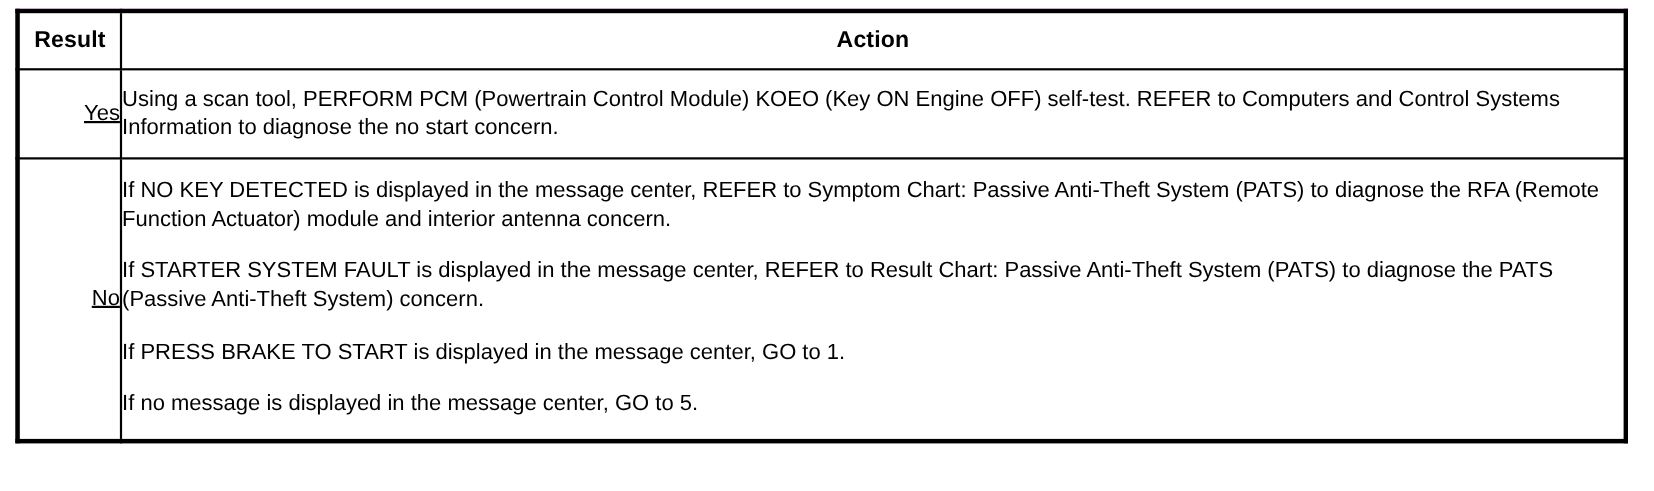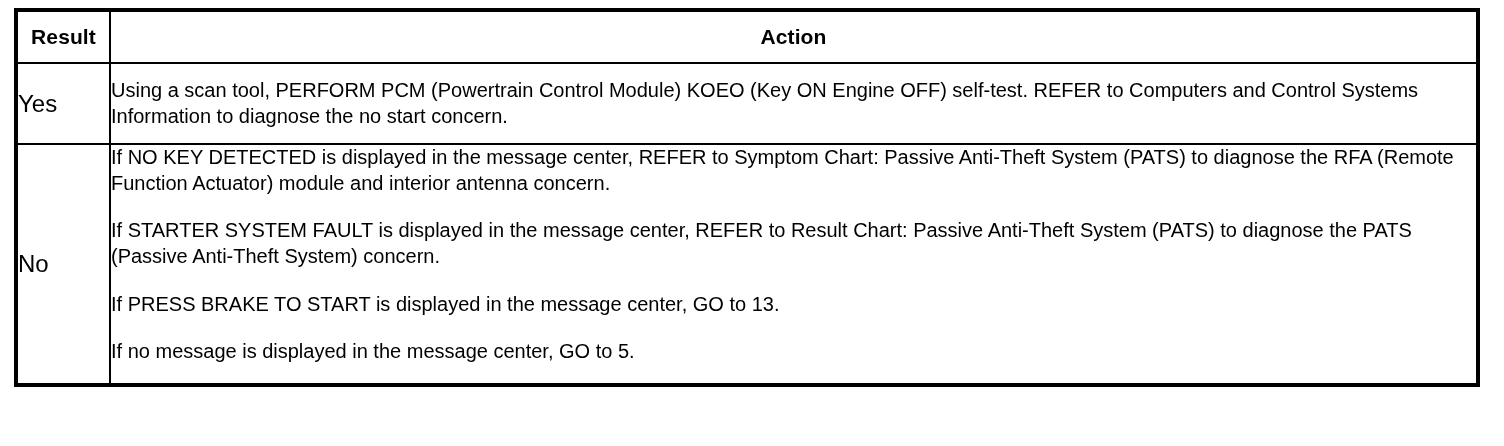--- a/index.html
+++ b/index.html
@@ -54,24 +54,25 @@
     font-size: 21px;
     letter-spacing: 0.1px;
     text-align: center;
     font-stretch: condensed;
   }
   .hdr-result { text-align: center; }
   .hdr-action { text-align: center; margin-left: 24px; }
 
   
   .result-cell {
-    text-align: left;
-    font-size: 24px;
+    text-align: right;
+    font-size: 20px;
     font-weight: normal;
     vertical-align: middle;
+    text-decoration: underline;
   }
 
   
   .action-cell {
     text-align: left;
     padding: 12px 16px 12px 18px;
     font-size: 20px;
     line-height: 1.28;
   }
 
@@ -81,20 +82,21 @@
   }
   .action-cell p + p {
     margin-top: 22px;
   }
 
   .row-yes .action-cell {
     padding-top: 14px;
     padding-bottom: 14px;
   }
   .row-no .action-cell {
+    padding-top: 16px;
     padding-bottom: 18px;
   }
 </style>
 </head>
 <body>
 
 <div class="sheet">
 
   <table class="diag-table">
     <colgroup>
@@ -112,20 +114,20 @@
         <td class="result-cell">Yes</td>
         <td class="action-cell">
           <p>Using a scan tool, PERFORM PCM (Powertrain Control Module) KOEO (Key ON Engine OFF) self-test. REFER to Computers and Control Systems Information to diagnose the no start concern.</p>
         </td>
       </tr>
       <tr class="row-no">
         <td class="result-cell">No</td>
         <td class="action-cell">
           <p>If NO KEY DETECTED is displayed in the message center, REFER to Symptom Chart: Passive Anti-Theft System (PATS) to diagnose the RFA (Remote Function Actuator) module and interior antenna concern.</p>
           <p>If STARTER SYSTEM FAULT is displayed in the message center, REFER to Result Chart: Passive Anti-Theft System (PATS) to diagnose the PATS (Passive Anti-Theft System) concern.</p>
-          <p>If PRESS BRAKE TO START is displayed in the message center, GO to 13.</p>
+          <p>If PRESS BRAKE TO START is displayed in the message center, GO to 1.</p>
           <p>If no message is displayed in the message center, GO to 5.</p>
         </td>
       </tr>
     </tbody>
   </table>
 
 </div>
 
 </body></html>

